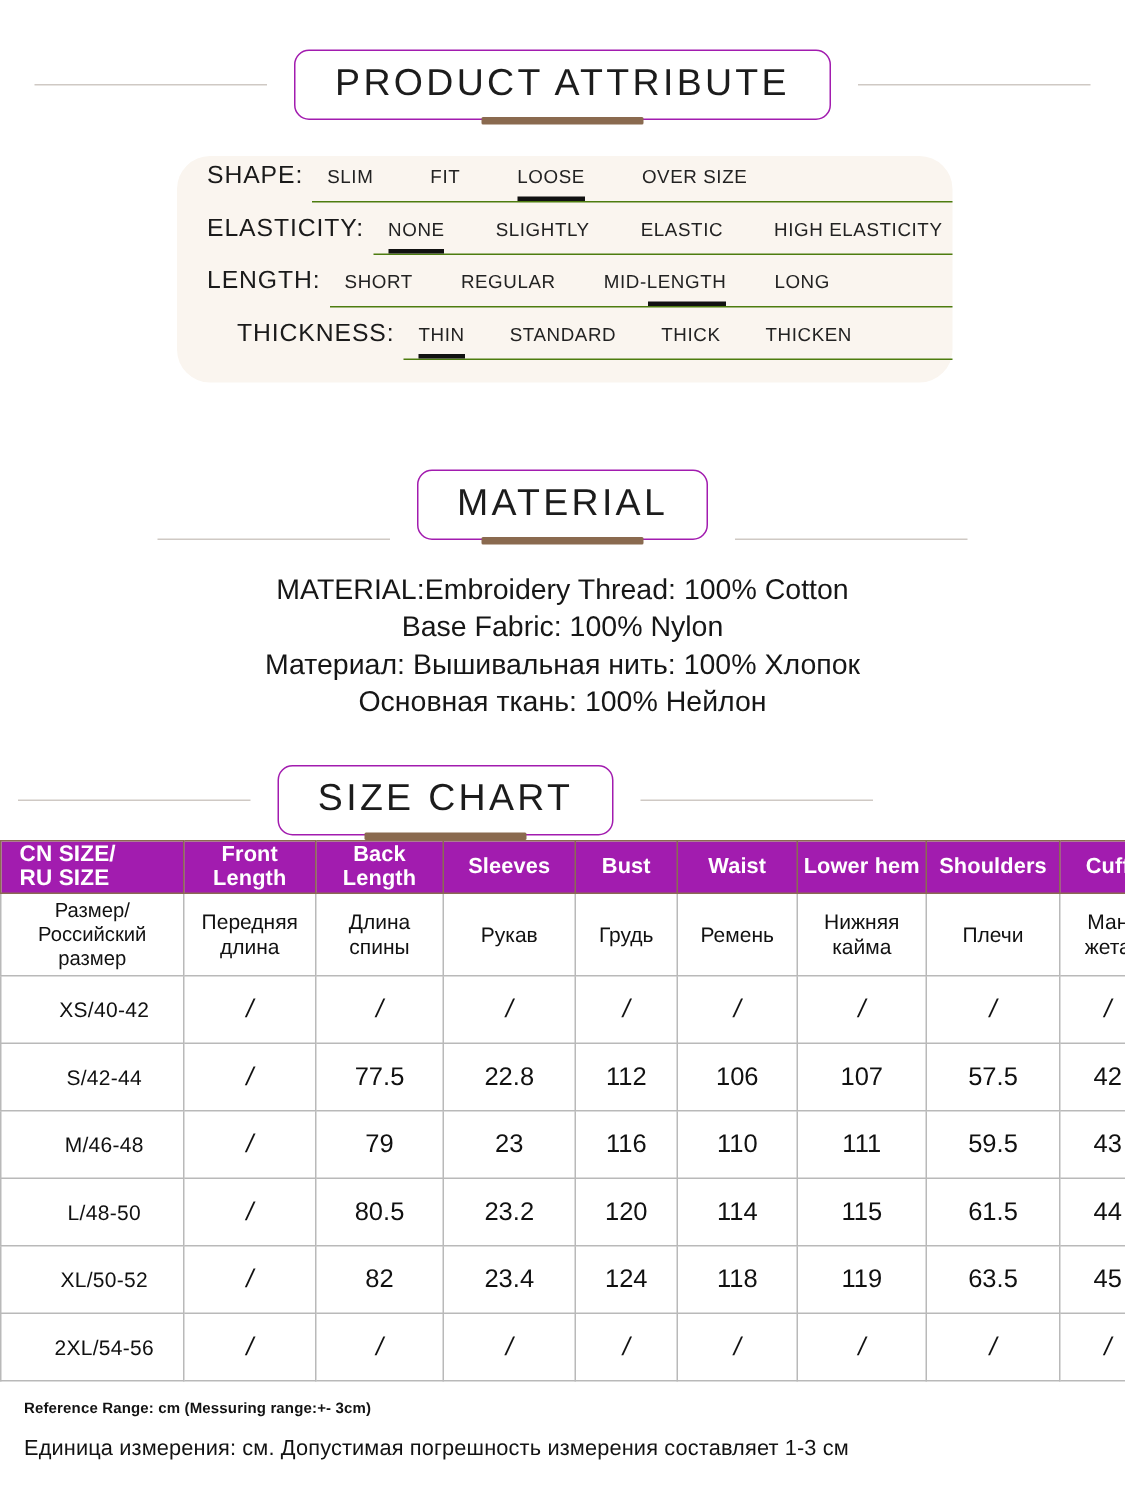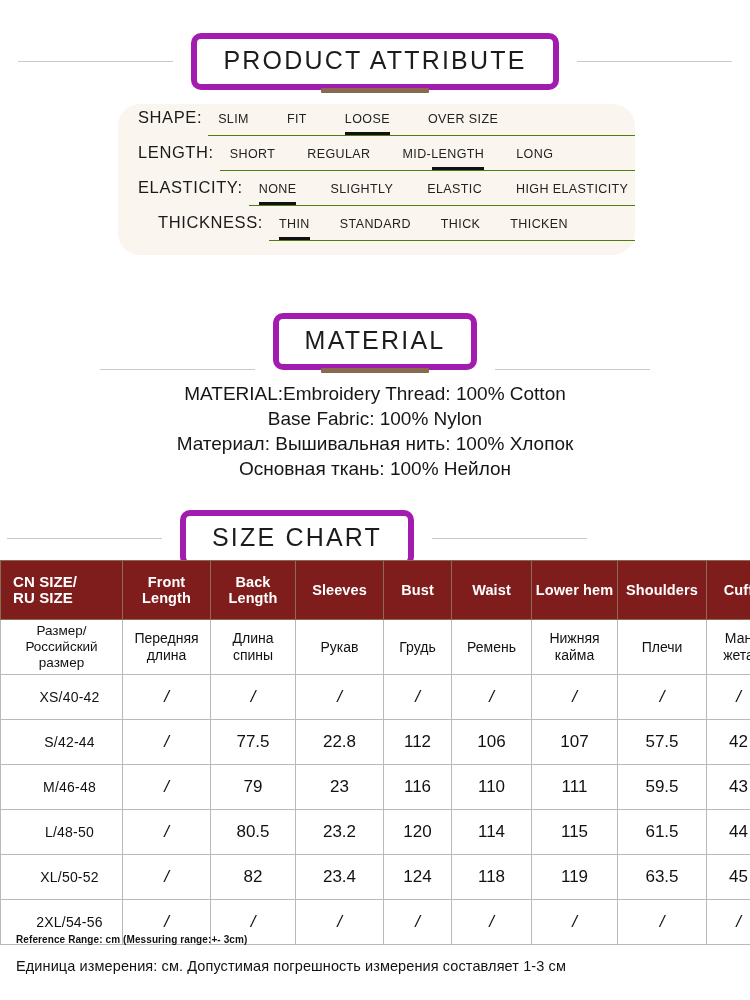--- a/index.html
+++ b/index.html
@@ -30,21 +30,21 @@
     flex: 0 0 auto;
   }
   .rule.left  { width: 155px; margin-right: 18px; }
   .rule.right { width: 155px; margin-left: 18px; }
 
   .pill-wrap {
     position: relative;
     flex: 0 0 auto;
   }
   .pill {
-    border: 6px solid #a21caf;
+    border: 1px solid #a21caf;
     border-radius: 10px;
     background: #ffffff;
     padding: 7px 26px 9px 26px;
     text-align: center;
   }
   .pill-title {
     font-size: 25px;
     letter-spacing: 2.2px;
     font-weight: 400;
     color: #1c1c1c;
@@ -158,28 +158,28 @@
     table-layout: fixed;
   }
   table.size-chart th,
   table.size-chart td {
     border: 1px solid #b9b9b9;
     text-align: center;
     vertical-align: middle;
     padding: 0;
   }
   tr.head-en th {
-    background: #7f1d1d;
+    background: #a21caf;
     color: #ffffff;
     border-color: #8b6b52;
     font-size: 14.5px;
     font-weight: 700;
     height: 34px;
     letter-spacing: 0.1px;
-    padding: 12px 1px;
+    padding: 0 1px;
   }
   tr.head-en th.firstcol {
     text-align: left;
     padding-left: 12px;
     font-size: 15px;
     line-height: 16px;
   }
   tr.head-ru td {
     font-size: 14px;
     height: 54px;
@@ -258,36 +258,36 @@
     <span class="attr-label">SHAPE:</span>
     <span class="attr-options gap-shape">
       <span class="attr-opt">SLIM</span>
       <span class="attr-opt">FIT</span>
       <span class="attr-opt sel">LOOSE</span>
       <span class="attr-opt">OVER SIZE</span>
     </span>
   </div>
 
   <div class="attr-row">
+    <span class="attr-label">ELASTICITY:</span>
+    <span class="attr-options gap-elastic">
+      <span class="attr-opt sel">NONE</span>
+      <span class="attr-opt">SLIGHTLY</span>
+      <span class="attr-opt">ELASTIC</span>
+      <span class="attr-opt">HIGH ELASTICITY</span>
+    </span>
+  </div>
+
+  <div class="attr-row">
     <span class="attr-label">LENGTH:</span>
     <span class="attr-options gap-length">
       <span class="attr-opt">SHORT</span>
       <span class="attr-opt">REGULAR</span>
       <span class="attr-opt sel-part">MID-LENGTH</span>
       <span class="attr-opt">LONG</span>
-    </span>
-  </div>
-
-  <div class="attr-row">
-    <span class="attr-label">ELASTICITY:</span>
-    <span class="attr-options gap-elastic">
-      <span class="attr-opt sel">NONE</span>
-      <span class="attr-opt">SLIGHTLY</span>
-      <span class="attr-opt">ELASTIC</span>
-      <span class="attr-opt">HIGH ELASTICITY</span>
     </span>
   </div>
 
   <div class="attr-row">
     <span class="attr-label">THICKNESS:</span>
     <span class="attr-options gap-thick">
       <span class="attr-opt sel">THIN</span>
       <span class="attr-opt">STANDARD</span>
       <span class="attr-opt">THICK</span>
       <span class="attr-opt">THICKEN</span>

